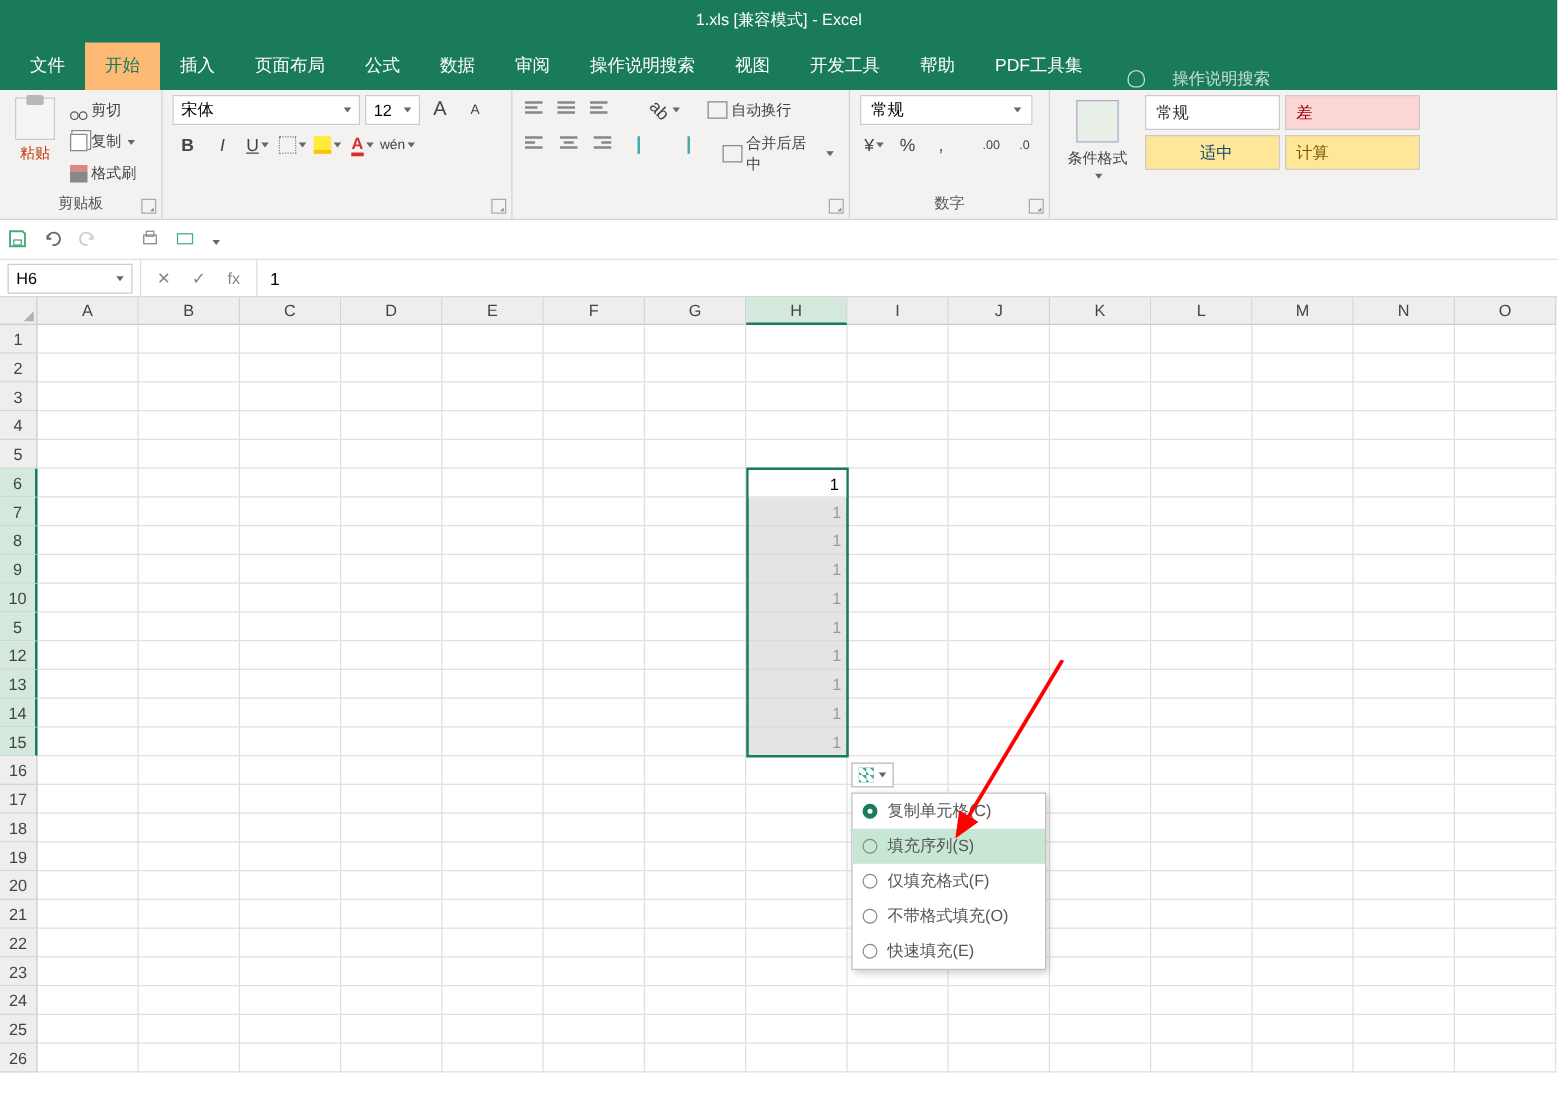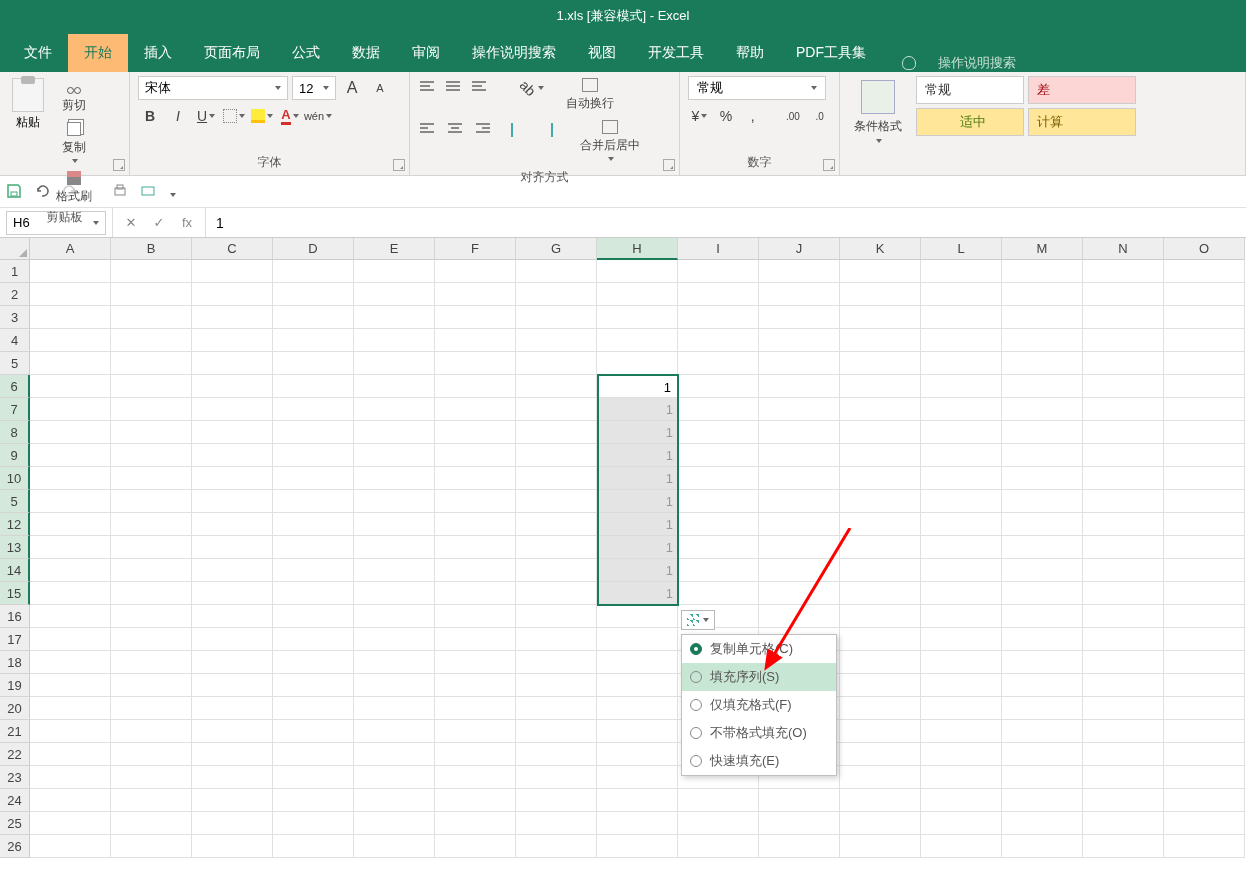--- a/index.html
+++ b/index.html
@@ -16,21 +16,21 @@
 .lightbulb { width: 14px; height: 14px; border: 1.5px solid #c9e0d5; border-radius: 50% 50% 40% 40%; position: relative; }
 
 
 .ribbon { background: #f3f2f1; border-bottom: 1px solid #d4d4d4; height: 104px; display: flex; }
 .group { border-right: 1px solid #d4d4d4; padding: 4px 8px 2px 8px; display: flex; flex-direction: column; justify-content: space-between; position: relative; }
 .group-label { text-align: center; font-size: 12px; color: #555; padding: 2px 0; }
 .group-body { display: flex; gap: 4px; align-items: flex-start; }
 .dialog-launcher { position: absolute; bottom: 4px; right: 4px; width: 12px; height: 12px; border: 1px solid #aaa; cursor: pointer; }
 .dialog-launcher::after { content: ''; position: absolute; right: 1px; bottom: 1px; border-left: 3px solid transparent; border-bottom: 3px solid #888; }
 
-.btn-small { padding: 2px 4px; display: inline-flex; align-items: center; gap: 3px; font-size: 12px; color: #444; cursor: pointer; flex-direction: column; }
+.btn-small { padding: 2px 4px; display: inline-flex; align-items: center; gap: 3px; font-size: 12px; color: #444; cursor: pointer; }
 .dropdown-arrow { width: 0; height: 0; border-left: 3px solid transparent; border-right: 3px solid transparent; border-top: 4px solid #666; display: inline-block; margin-left: 2px; }
 
 
 .qat { background: #fff; border-bottom: 1px solid #e0e0e0; height: 32px; display: flex; align-items: center; padding: 0 6px; gap: 10px; }
 .qat-btn { width: 18px; height: 18px; cursor: pointer; position: relative; }
 
 
 .formula-bar { height: 30px; border-bottom: 1px solid #ccc; display: flex; align-items: center; }
 .name-box { width: 100px; height: 24px; border: 1px solid #ccc; margin: 0 6px; padding: 2px 6px; font-size: 13px; display: flex; align-items: center; justify-content: space-between; }
 .fb-btns { display: flex; gap: 12px; padding: 0 10px; border-left: 1px solid #ddd; border-right: 1px solid #ddd; height: 100%; align-items: center; }
@@ -89,21 +89,21 @@
 .align-line { height: 2px; background: #888; }
 
 .number-select { width: 138px; height: 24px; border: 1px solid #ccc; background: #fff; padding: 2px 8px; font-size: 13px; display:flex; align-items:center; justify-content:space-between; }
 
 .big-btn { display: flex; flex-direction: column; align-items: center; gap: 4px; padding: 4px 6px; cursor: pointer; font-size: 12px; color: #444; }
 .big-btn-icon { width: 34px; height: 34px; background: #e8f0e8; border: 1px solid #aac; }
 
 .style-box { width: 108px; height: 28px; border: 1px solid #ccc; padding: 3px 8px; font-size: 13px; display: flex; align-items: center; margin-bottom: 4px; }
 .style-normal { background: #fff; color: #333; }
 .style-bad { background: #fcd5d5; color: #9c0006; }
-.style-good { background: #ffe699; color: #4d7c0f; padding-left: 43px; }
+.style-good { background: #ffe699; color: #0c4a6e; padding-left: 43px; }
 .style-calc { background: #ffe699; color: #7a5c00; }
 </style>
 </head>
 <body>
 
 <div class="titlebar">
   <span>1.xls  [兼容模式]  -  Excel</span>
 </div>
 
 <div class="ribbon-tabs">
@@ -124,21 +124,21 @@
     <span style="color:#c9e0d5;font-size:13px">操作说明搜索</span>
   </div>
 </div>
 
 <div class="ribbon">
 
   <div class="group" style="width:130px">
     <div class="group-body">
       <div class="paste-main">
         <span class="clipboard-icon"></span>
-        <span style="font-size:12px;color:#000000">粘贴</span>
+        <span style="font-size:12px;color:#c2410c">粘贴</span>
       </div>
       <div style="display:flex;flex-direction:column;gap:4px;padding-top:2px">
         <div class="btn-small">
             <span class="scissors-icon"></span>
             <span>剪切</span>
           </div>
         <div class="btn-small">
             <span class="copy-icon"></span>
             <span>复制</span>
             <span class="dropdown-arrow"></span>
@@ -189,21 +189,20 @@
         <div class="fmt-btn">
             <span style="color:#d32f2f;font-weight:bold;border-bottom:3px solid #d32f2f;display:inline-block;font-size:13px">A</span>
             <span class="dropdown-arrow"></span>
           </div>
         <div class="fmt-btn">
             <span style="font-size:11px">wén</span>
             <span class="dropdown-arrow"></span>
           </div>
       </div>
     </div>
-    <div class="group-label">字体</div>
     <span class="dialog-launcher"></span>
   </div>
 
   <div class="group" style="width:270px">
     <div>
       <div class="font-row">
         <div class="align-btn">
             <span class="align-line" style="width:14px"></span>
             <span class="align-line" style="width:10px"></span>
             <span class="align-line" style="width:14px"></span>
@@ -253,21 +252,20 @@
             <span style="width:14px;height:14px;border-right:2px solid #4aa;display:inline-block"></span>
           </div>
         <div style="width:10px"></div>
         <div class="btn-small">
             <span style="width:16px;height:14px;border:1px solid #888;display:inline-block"></span>
             <span>合并后居中</span>
             <span class="dropdown-arrow"></span>
           </div>
       </div>
     </div>
-    <div class="group-label">对齐方式</div>
     <span class="dialog-launcher"></span>
   </div>
 
   <div class="group" style="width:160px">
     <div>
       <div class="font-row">
           <div class="number-select">
             <span>常规</span>
             <span class="dropdown-arrow"></span>
           </div>

